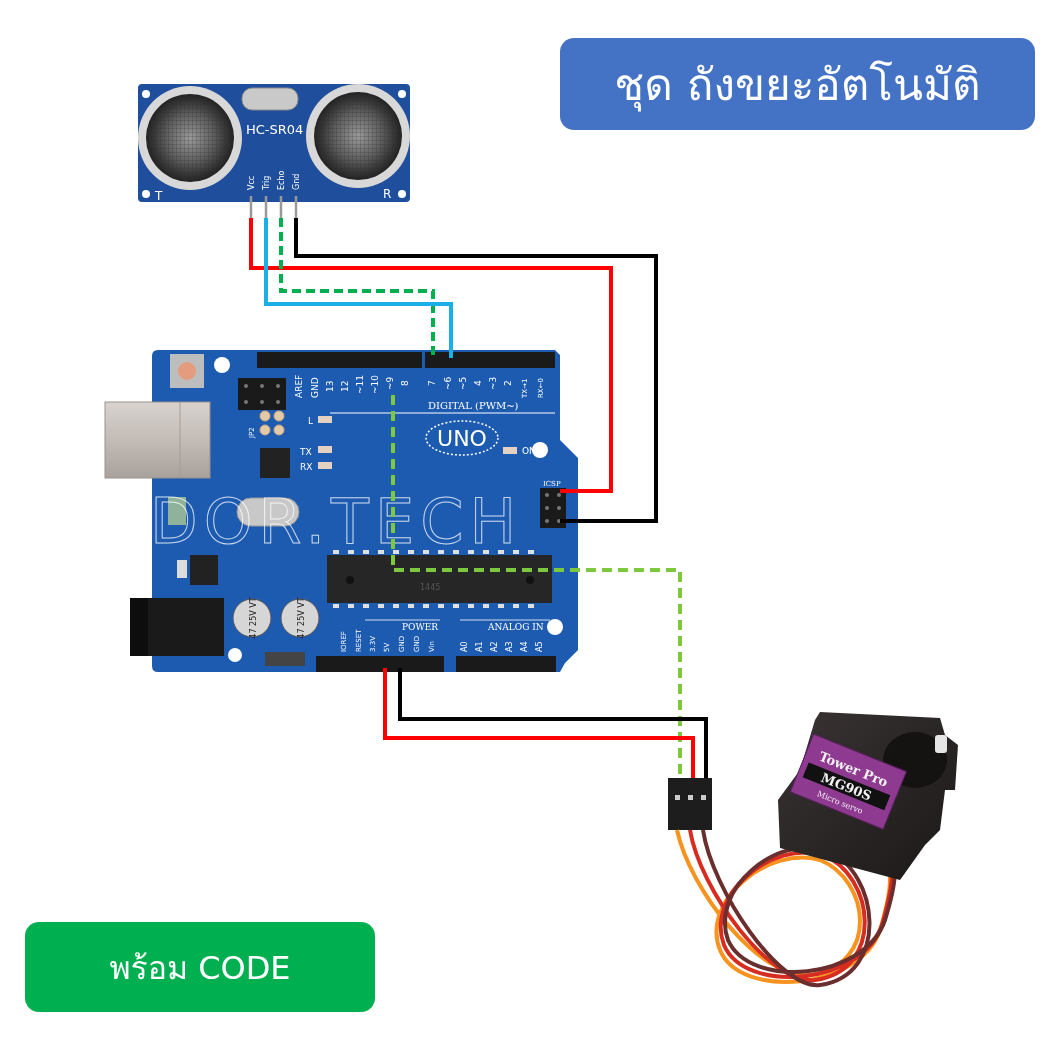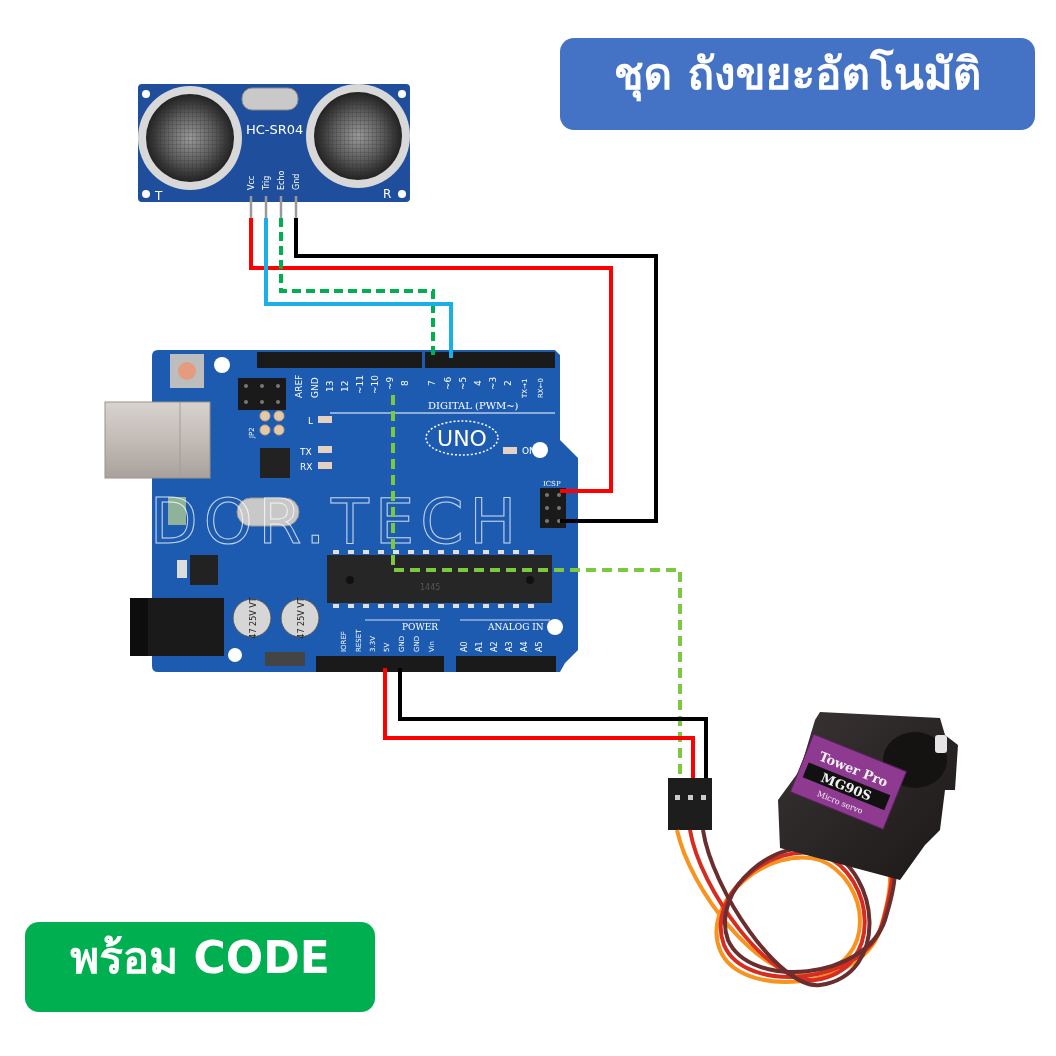--- a/index.html
+++ b/index.html
@@ -1,23 +1,23 @@
 <!DOCTYPE html>
 <html><head>
 <meta charset="utf-8">
 <style>
   html, body { margin: 0; padding: 0; background: #ffffff; }
   body { width: 1056px; height: 1056px; position: relative; overflow: hidden; font-family: "DejaVu Sans", sans-serif; }
   .badge {
-    position: absolute; color: #ffffff; font-weight: bold;
-    display: flex; align-items: flex-start; justify-content: center;
+    position: absolute; color: #ffffff; font-weight: normal;
+    display: flex; align-items: center; justify-content: center;
     border-radius: 14px; white-space: nowrap;
   }
   #title-badge { left: 560px; top: 38px; width: 475px; height: 92px; background: #4472C4; font-size: 44px; }
-  #code-badge { left: 25px; top: 922px; width: 350px; height: 90px; background: #00B050; font-size: 44px; }
+  #code-badge { left: 25px; top: 922px; width: 350px; height: 90px; background: #00B050; font-size: 32px; }
   svg#diagram { position: absolute; left: 0; top: 0; }
   .lbl { font-family: "DejaVu Sans", sans-serif; fill: #ffffff; }
   .lbl-serif { font-family: "DejaVu Serif", serif; fill: #ffffff; }
 </style>
 </head>
 <body>
 
 <div id="title-badge" class="badge">
   <span>ชุด ถังขยะอัตโนมัติ</span>
 </div>

